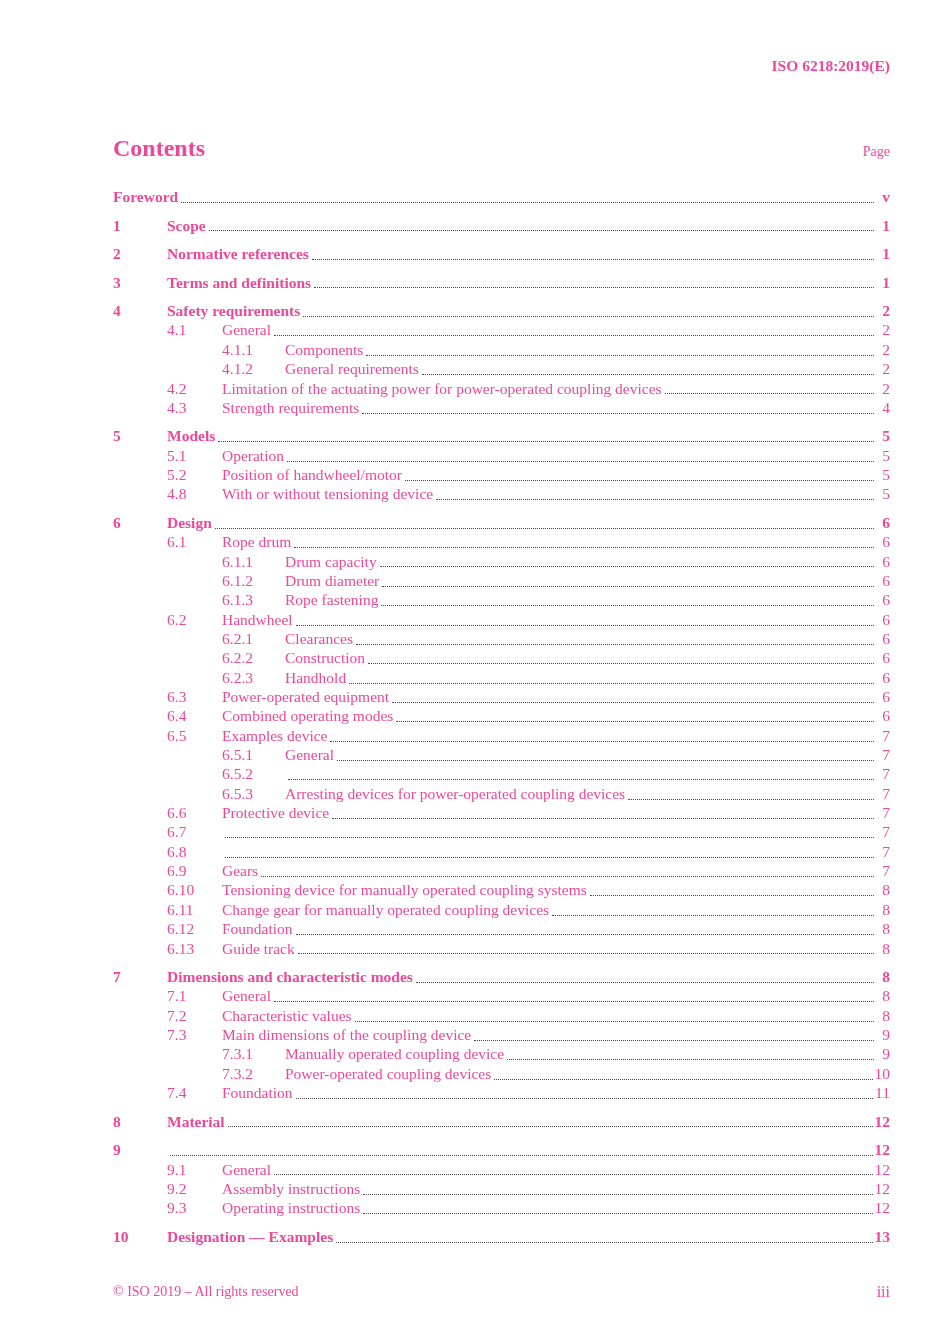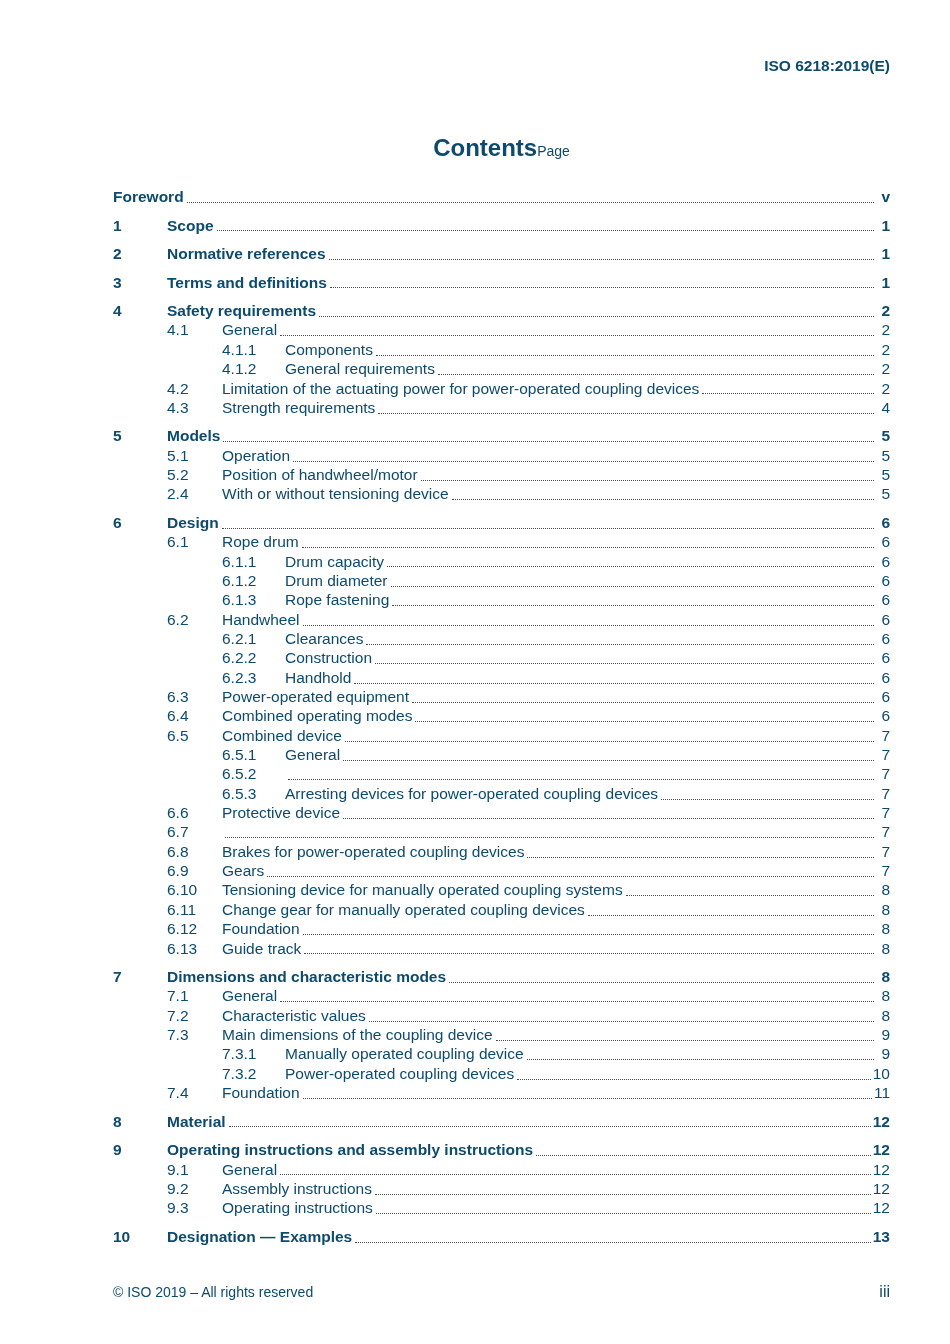--- a/index.html
+++ b/index.html
@@ -3,41 +3,41 @@
 <meta charset="utf-8">
 <style>
   * { margin: 0; padding: 0; box-sizing: border-box; }
   html, body { background: #e8e8e8; }
   .page {
     width: 950px;
     height: 1344px;
     background: #ffffff;
     position: relative;
     margin: 0 auto;
-    font-family: Liberation Sans, sans-serif;
-    color: #0c4a6e;
+    font-family: Liberation Serif, serif;
+    color: #ec4899;
     overflow: hidden;
   }
   .content {
     position: absolute;
     left: 113px;
     right: 60px;
     top: 0;
   }
   .doc-ref {
     padding-top: 56px;
     text-align: right;
     font-weight: bold;
     font-size: 15.5px;
     line-height: 19px;
   }
   .contents-line {
     margin-top: 58px;
     display: flex;
-    justify-content: center;
+    justify-content: space-between;
     align-items: baseline;
   }
   .contents-title {
     font-size: 24px;
     font-weight: bold;
     line-height: 30px;
   }
   .page-label {
     font-size: 14px;
   }
@@ -168,21 +168,21 @@
           <span class="leader"></span>
           <span class="pageno">5</span>
         </div>
         <div class="row lvl2">
           <span class="num">5.2</span>
           <span class="title">Position of handwheel/motor</span>
           <span class="leader"></span>
           <span class="pageno">5</span>
         </div>
         <div class="row lvl2">
-          <span class="num">2.4</span>
+          <span class="num">4.8</span>
           <span class="title">With or without tensioning device</span>
           <span class="leader"></span>
           <span class="pageno">5</span>
         </div>
         <div class="row lvl1 bold">
           <span class="num">6</span>
           <span class="title">Design</span>
           <span class="leader"></span>
           <span class="pageno">6</span>
         </div>
@@ -241,21 +241,21 @@
           <span class="pageno">6</span>
         </div>
         <div class="row lvl2">
           <span class="num">6.4</span>
           <span class="title">Combined operating modes</span>
           <span class="leader"></span>
           <span class="pageno">6</span>
         </div>
         <div class="row lvl2">
           <span class="num">6.5</span>
-          <span class="title">Combined device</span>
+          <span class="title">Examples device</span>
           <span class="leader"></span>
           <span class="pageno">7</span>
         </div>
         <div class="row lvl3">
           <span class="num">6.5.1</span>
           <span class="title">General</span>
           <span class="leader"></span>
           <span class="pageno">7</span>
         </div>
         <div class="row lvl3">
@@ -275,21 +275,20 @@
           <span class="leader"></span>
           <span class="pageno">7</span>
         </div>
         <div class="row lvl2">
           <span class="num">6.7</span>
           <span class="leader"></span>
           <span class="pageno">7</span>
         </div>
         <div class="row lvl2">
           <span class="num">6.8</span>
-          <span class="title">Brakes for power-operated coupling devices</span>
           <span class="leader"></span>
           <span class="pageno">7</span>
         </div>
         <div class="row lvl2">
           <span class="num">6.9</span>
           <span class="title">Gears</span>
           <span class="leader"></span>
           <span class="pageno">7</span>
         </div>
         <div class="row lvl2">
@@ -359,21 +358,20 @@
           <span class="pageno">11</span>
         </div>
         <div class="row lvl1 bold">
           <span class="num">8</span>
           <span class="title">Material</span>
           <span class="leader"></span>
           <span class="pageno">12</span>
         </div>
         <div class="row lvl1 bold">
           <span class="num">9</span>
-          <span class="title">Operating instructions and assembly instructions</span>
           <span class="leader"></span>
           <span class="pageno">12</span>
         </div>
         <div class="row lvl2">
           <span class="num">9.1</span>
           <span class="title">General</span>
           <span class="leader"></span>
           <span class="pageno">12</span>
         </div>
         <div class="row lvl2">

